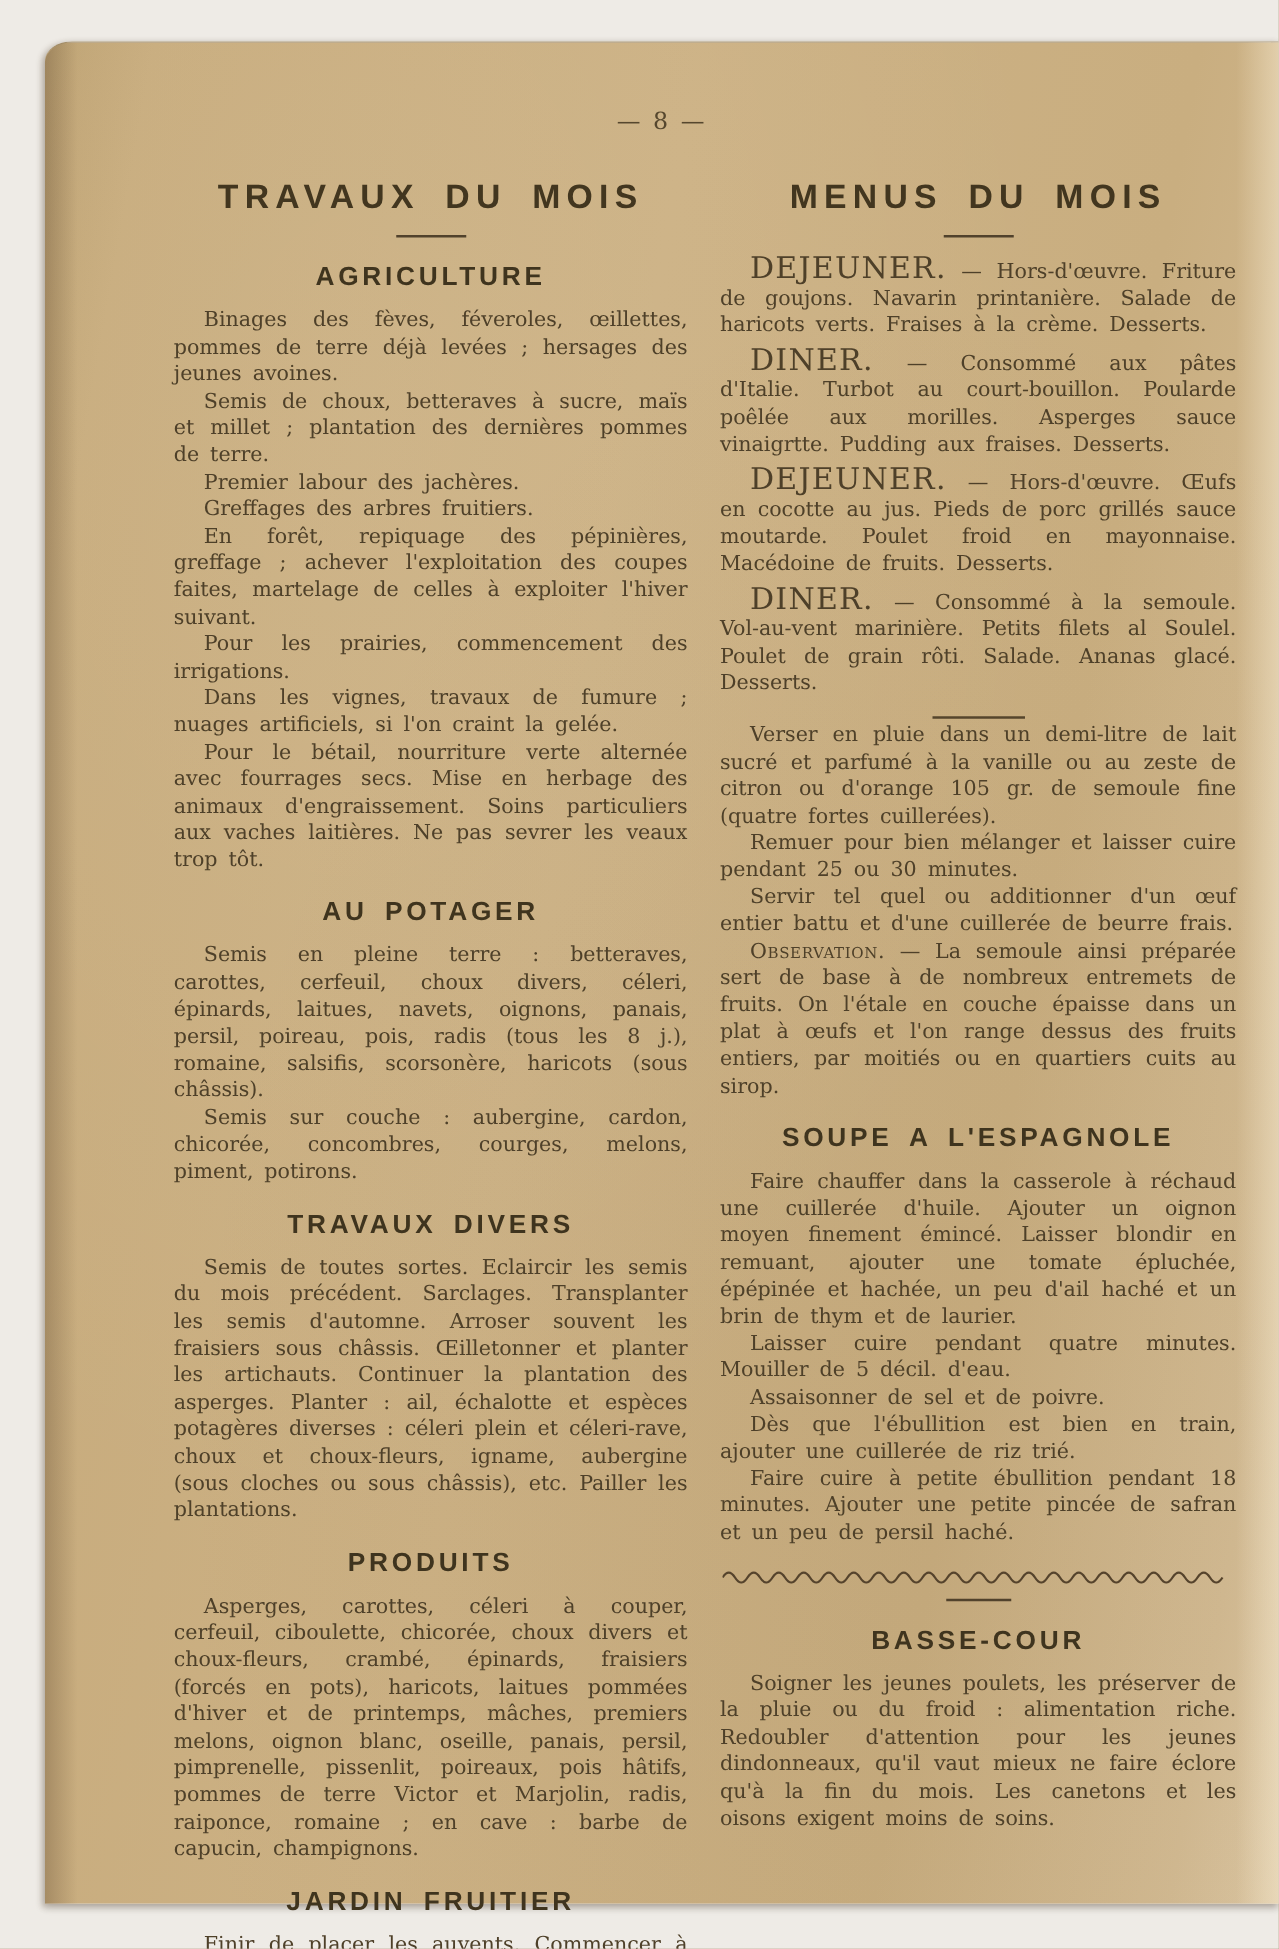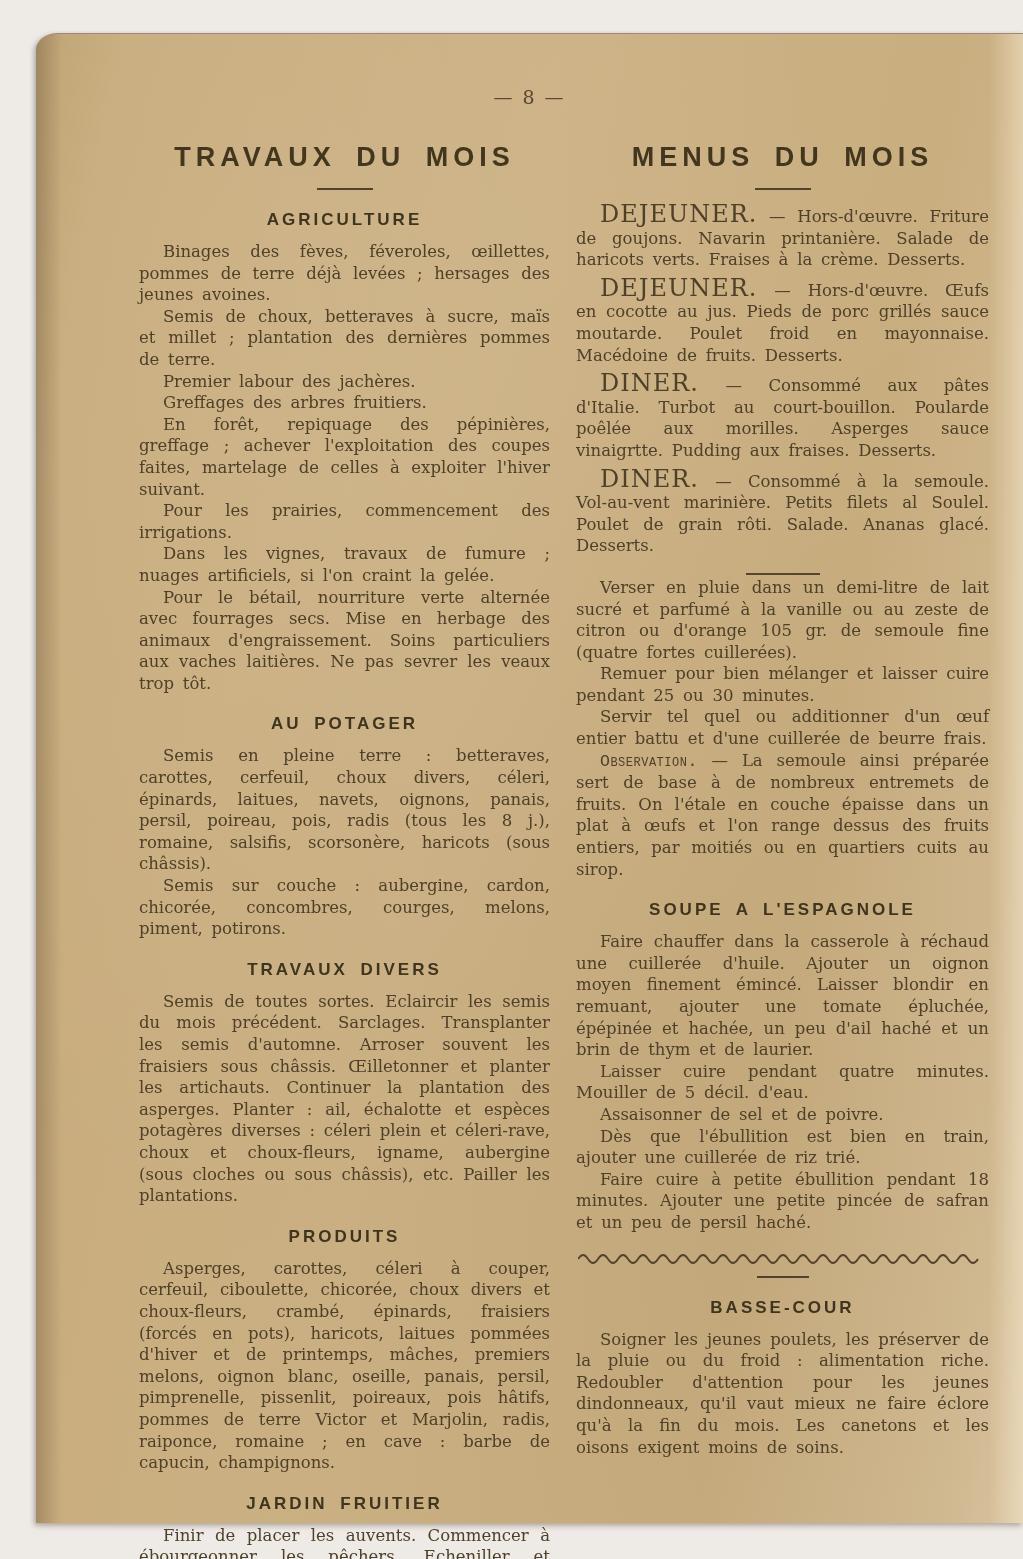--- a/index.html
+++ b/index.html
@@ -36,29 +36,29 @@
   h1{
     margin:22px 0 0;text-align:center;
     font-family:"Liberation Sans", sans-serif;font-weight:bold;
     font-size:27px;letter-spacing:5px;word-spacing:8px;color:#42361f;
   }
   .title-rule{width:56px;border-top:2px solid #51422c;margin:15px auto 2px;}
   .menu-divider{width:74px;border-top:2px solid #55452c;margin:16px auto 2px;}
   h2{
     margin:20px 0 11px;text-align:center;
     font-family:"Liberation Sans", sans-serif;font-weight:bold;
-    font-size:17px;letter-spacing:3px;word-spacing:5px;color:#3f341e;
+    font-size:21px;letter-spacing:3px;word-spacing:5px;color:#3f341e;
   }
   p{
     margin:0;font-size:16.5px;line-height:21.6px;
     text-align:justify;text-indent:24px;word-spacing:3.5px;color:#4e4029;
   }
   p.spaced{margin-top:7px;}
   .menu-lead{font-size:24px;letter-spacing:1px;}
-  .smallcaps{font-variant:small-caps;letter-spacing:0.5px;font-family:Liberation Mono, monospace;}
+  .smallcaps{font-variant:small-caps;letter-spacing:0.5px;}
   .wavy{display:block;margin:18px auto 4px;}
   .suite-title{
     margin:14px 0 0;text-align:center;
     font-family:"Liberation Sans", sans-serif;font-weight:bold;
     font-size:20px;letter-spacing:4px;word-spacing:7px;color:#3f341e;
   }
   .suite-suffix{
     font-family:"DejaVu Serif", serif;font-weight:normal;font-style:italic;
     font-size:16px;letter-spacing:0;word-spacing:2px;
   }
@@ -108,22 +108,22 @@
       <p>Finir de placer les auvents. Commencer à ébourgeonner les pêchers. Echeniller et détruire les insectes nuisibles. Soigner les pêchers cloqués. Finir de mettre en terre les graines stratifiées. Greffer de rameaux les cerisiers, poiriers et pruniers. Greffer la vigne.</p>
     </section>
   </div>
 
   <div class="col col-right">
     <h1>MENUS DU MOIS</h1>
     <div class="title-rule"></div>
 
     <div style="margin-top:14px;">
       <p class="menu spaced"><span class="menu-lead">DEJEUNER.</span> <span>— Hors-d'œuvre. Friture de goujons. Navarin printanière. Salade de haricots verts. Fraises à la crème. Desserts.</span></p>
+      <p class="menu spaced"><span class="menu-lead">DINER.</span> <span>— Consommé aux pâtes d'Italie. Turbot au court-bouillon. Poularde poêlée aux morilles. Asperges sauce vinaigrtte. Pudding aux fraises. Desserts.</span></p>
       <p class="menu spaced"><span class="menu-lead">DEJEUNER.</span> <span>— Hors-d'œuvre. Œufs en cocotte au jus. Pieds de porc grillés sauce moutarde. Poulet froid en mayonnaise. Macédoine de fruits. Desserts.</span></p>
-      <p class="menu spaced"><span class="menu-lead">DINER.</span> <span>— Consommé aux pâtes d'Italie. Turbot au court-bouillon. Poularde poêlée aux morilles. Asperges sauce vinaigrtte. Pudding aux fraises. Desserts.</span></p>
       <p class="menu spaced"><span class="menu-lead">DINER.</span> <span>— Consommé à la semoule. Vol-au-vent marinière. Petits filets al Soulel. Poulet de grain rôti. Salade. Ananas glacé. Desserts.</span></p>
     </div>
 
     <div class="menu-divider"></div>
 
     <section>
       <p>Verser en pluie dans un demi-litre de lait sucré et parfumé à la vanille ou au zeste de citron ou d'orange 105 gr. de semoule fine (quatre fortes cuillerées).</p>
       <p>Remuer pour bien mélanger et laisser cuire pendant 25 ou 30 minutes.</p>
       <p>Servir tel quel ou additionner d'un œuf entier battu et d'une cuillerée de beurre frais.</p>
       <p><span class="smallcaps">Observation.</span> <span>— La semoule ainsi préparée sert de base à de nombreux entremets de fruits. On l'étale en couche épaisse dans un plat à œufs et l'on range dessus des fruits entiers, par moitiés ou en quartiers cuits au sirop.</span></p>

